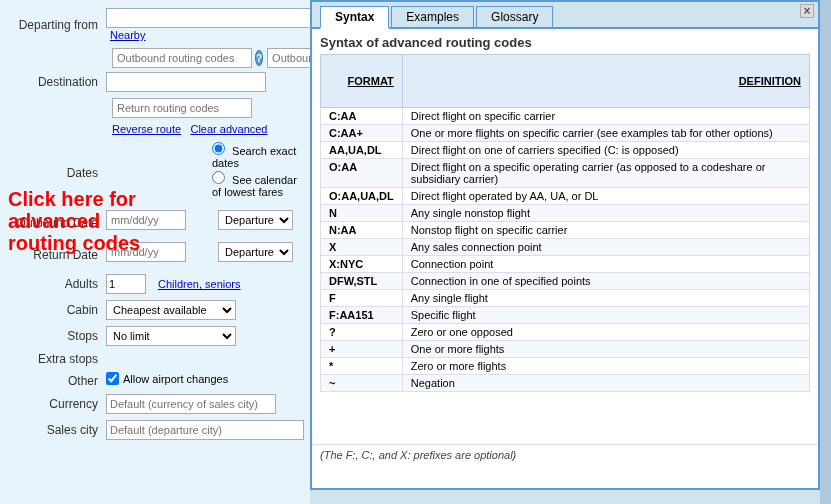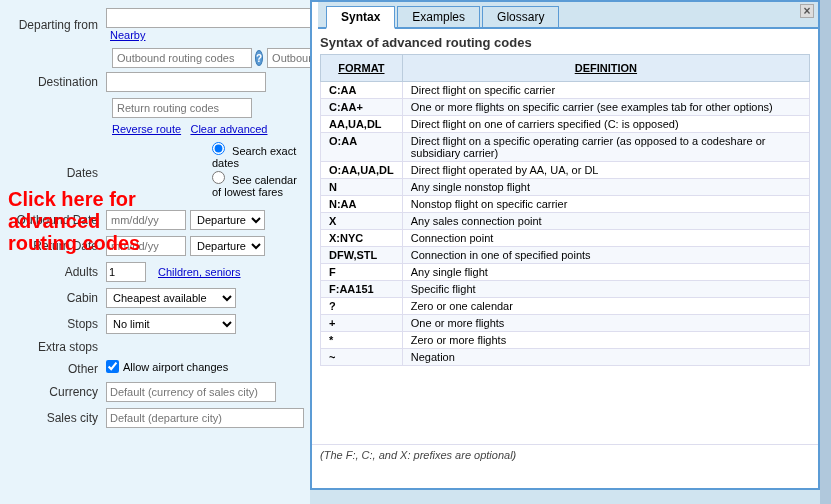--- a/index.html
+++ b/index.html
@@ -125,21 +125,22 @@
       display: block;
       font-size: 11px;
       margin-bottom: 2px;
     }
     .radio-group input { margin-right: 4px; }
 
     .outbound-date-row {
       display: flex;
       align-items: center;
       margin-left: 106px;
-      margin-bottom: 0;
+      margin-bottom: 6px;
+      gap: 28px;
     }
 
     .departure-select {
       border: 1px solid #aaa;
       background: white;
       font-size: 11px;
       height: 20px;
       margin-left: 4px;
       padding: 0 2px;
     }
@@ -190,21 +191,20 @@
       justify-content: center;
       font-weight: bold;
     }
 
     .popup-tabs {
       display: flex;
       border-bottom: 2px solid #5b9bd5;
       background: #d0e4f0;
       padding-top: 4px;
       padding-left: 8px;
-      margin-left: 6px;
     }
 
     .popup-tab {
       padding: 3px 14px;
       border: 1px solid #5b9bd5;
       border-bottom: none;
       font-size: 12px;
       cursor: pointer;
       background: #d0e4f0;
       margin-right: 2px;
@@ -226,22 +226,22 @@
 
     .popup-table {
       width: 100%;
       border-collapse: collapse;
       font-size: 11px;
     }
 
     .popup-table th {
       background: #e0ecf8;
       border: 1px solid #bcd;
-      padding: 7px 8px;
-      text-align: center;
+      padding: 20px 8px;
+      text-align: right;
       font-size: 11px;
       font-weight: bold;
       text-decoration: underline;
     }
 
     .popup-table td {
       border: 1px solid #dde;
       padding: 2px 8px;
       vertical-align: top;
     }
@@ -474,21 +474,21 @@
           <tr>
             <td style="font-weight: bold; white-space: nowrap;">F</td>
             <td>Any single flight</td>
           </tr>
           <tr>
             <td style="font-weight: bold; white-space: nowrap;">F:AA151</td>
             <td>Specific flight</td>
           </tr>
           <tr>
             <td style="font-weight: bold; white-space: nowrap;">?</td>
-            <td>Zero or one calendar</td>
+            <td>Zero or one opposed</td>
           </tr>
           <tr>
             <td style="font-weight: bold; white-space: nowrap;">+</td>
             <td>One or more flights</td>
           </tr>
           <tr>
             <td style="font-weight: bold; white-space: nowrap;">*</td>
             <td>Zero or more flights</td>
           </tr>
           <tr>

